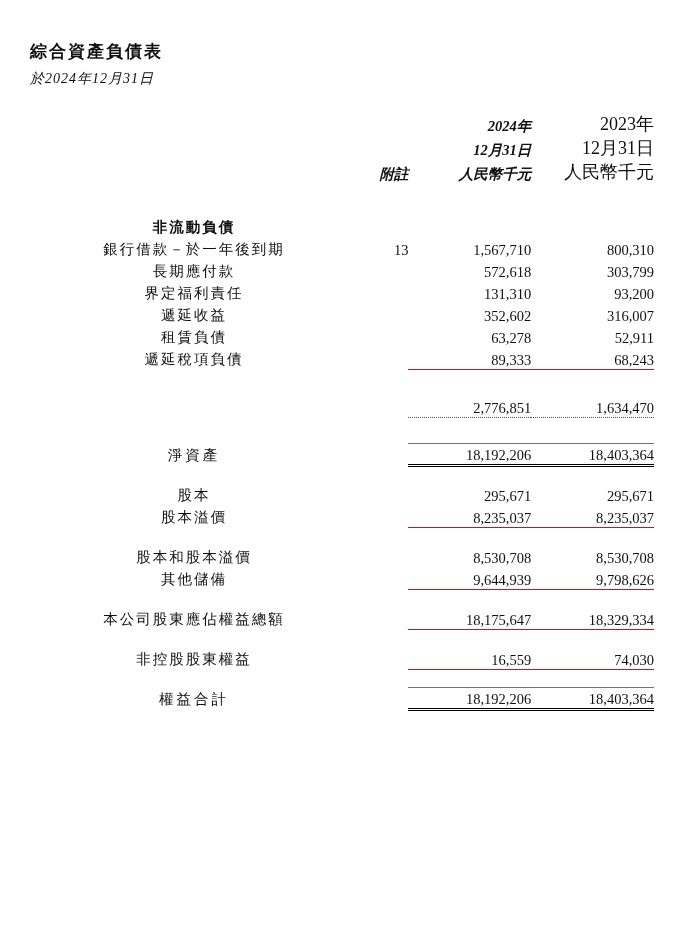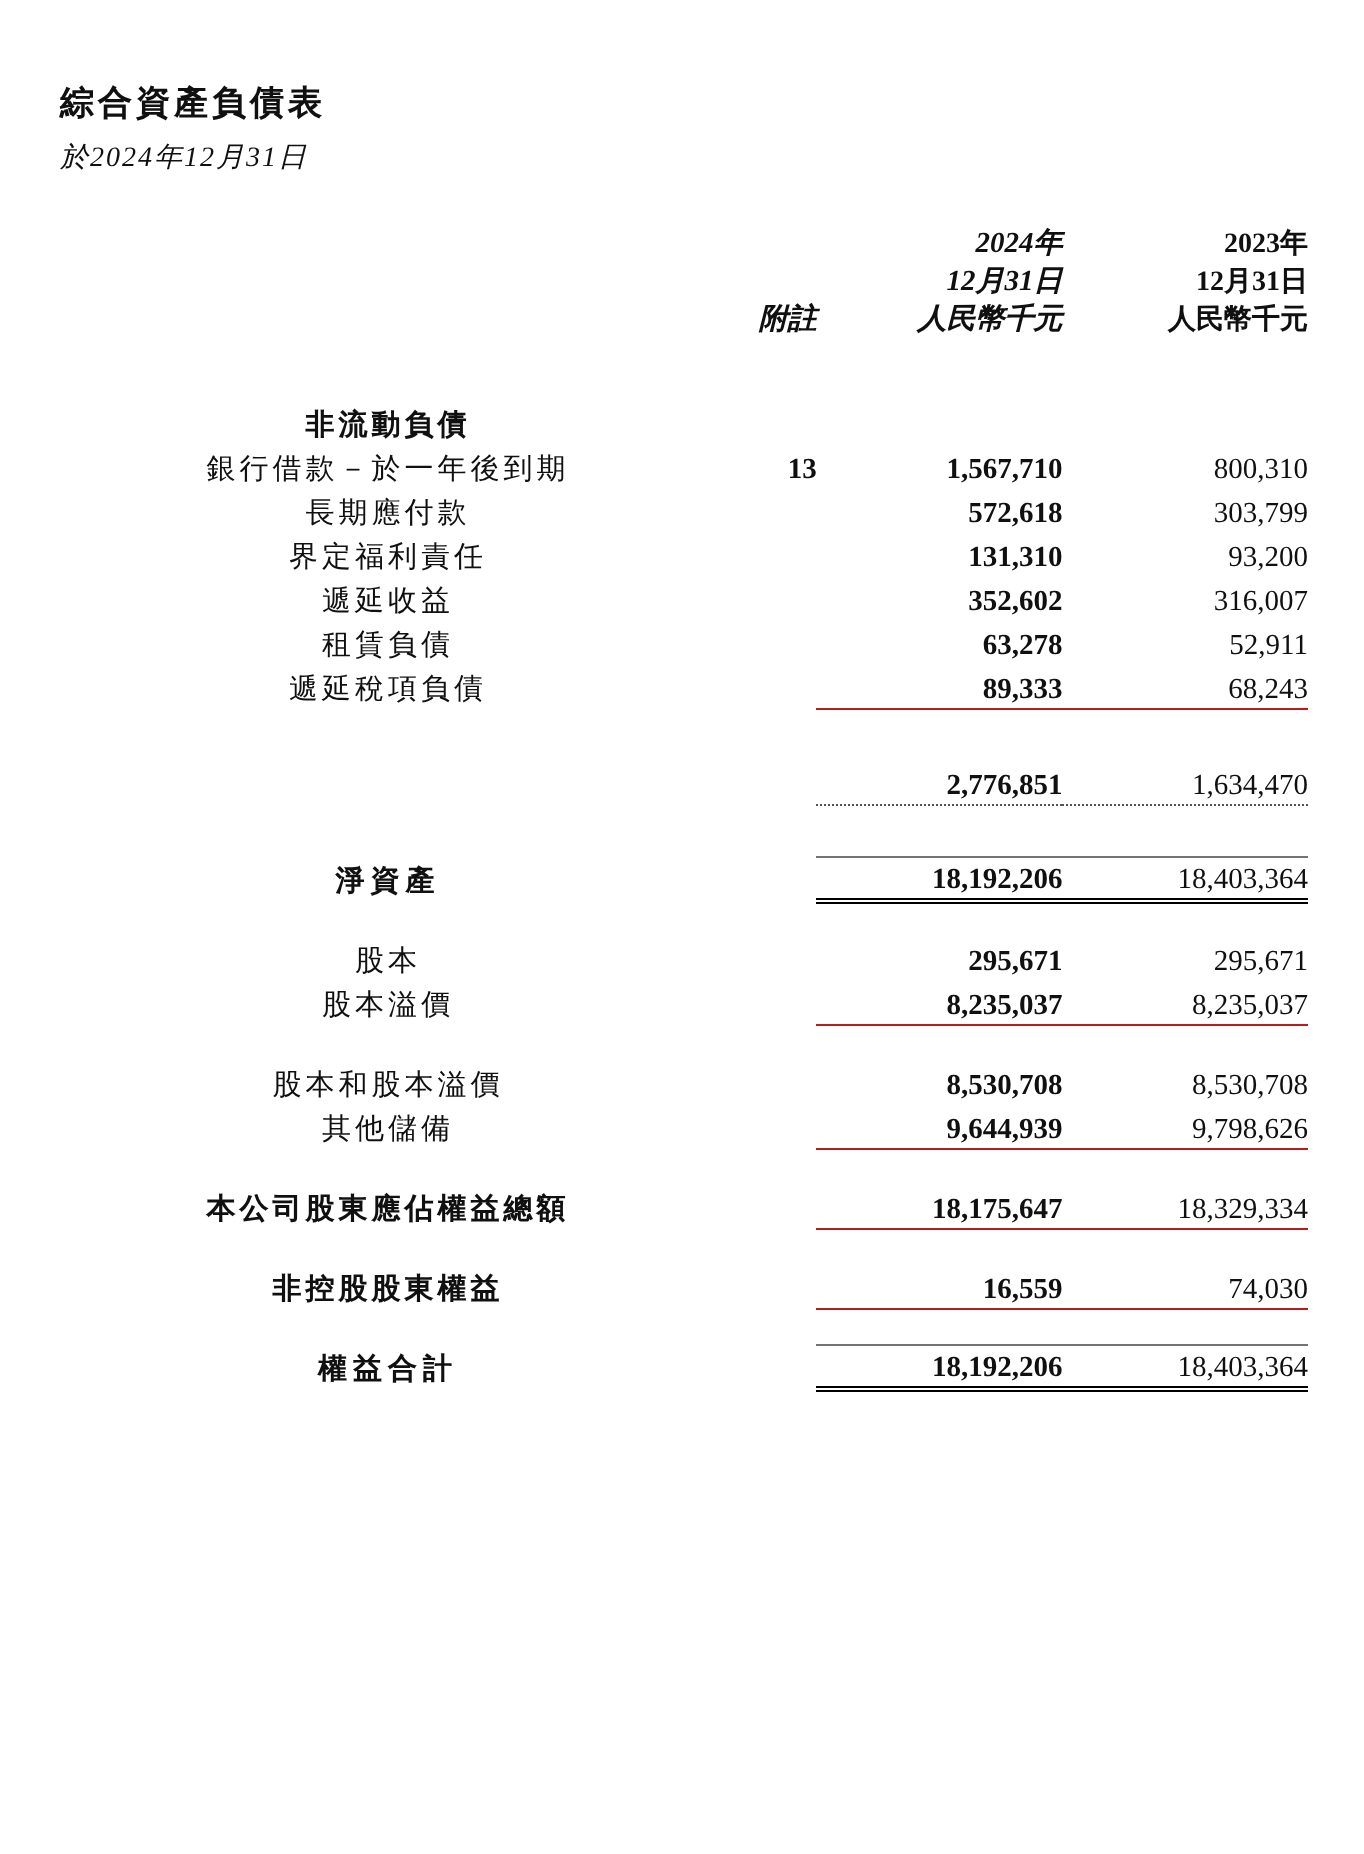--- a/index.html
+++ b/index.html
@@ -56,53 +56,52 @@
     width: 330px;
     text-align: center;
     letter-spacing: 2px;
     padding-top: 3px;
     padding-bottom: 3px;
   }
   .c-note {
     width: 48px;
     text-align: right;
     padding-right: 4px;
-    font-weight: bold;
   }
   .c-cur {
     width: 122px;
     text-align: right;
     padding-right: 2px;
   }
   .c-prev {
     width: 122px;
     text-align: right;
     padding-right: 2px;
   }
   .hdr-cell {
     font-weight: bold;
     font-style: italic;
     font-size: 14.5px;
     margin-top: 14px;
   }
   .hdr-plain {
-    font-size: 14px;
+    font-size: 18px;
     font-style: normal;
-    font-weight: bold;
+    font-weight: normal;
   }
   .hdr-row td {
     padding-bottom: 2px;
   }
   .hdr-year td { padding-top: 18px; }
   .section-head {
     font-weight: bold;
     letter-spacing: 2px;
     padding-top: 16px !important;
   }
-  .bold { font-weight: bold; }
+  .bold { font-weight: normal; }
   .row-h { height: 22px; }
   .spacer-md { height: 18px; }
   .spacer-lg { height: 26px; }
   .dotline .c-cur,
   .dotline .c-prev {
     border-bottom: 1px dotted #555;
   }
   .dblline .c-cur,
   .dblline .c-prev {
     border-top: 1px solid #737373;

